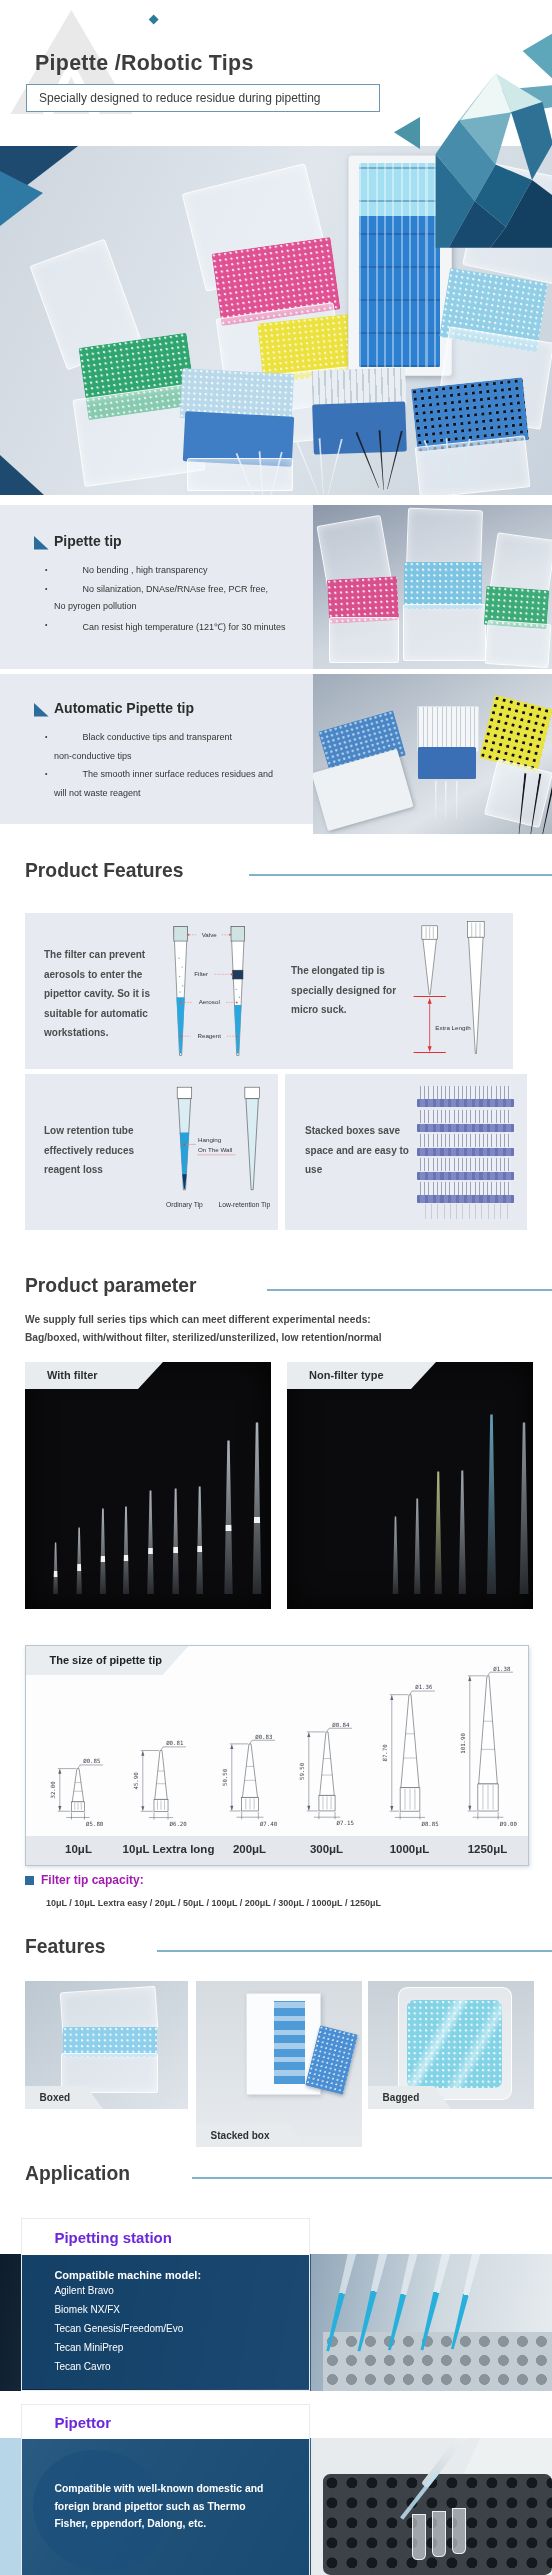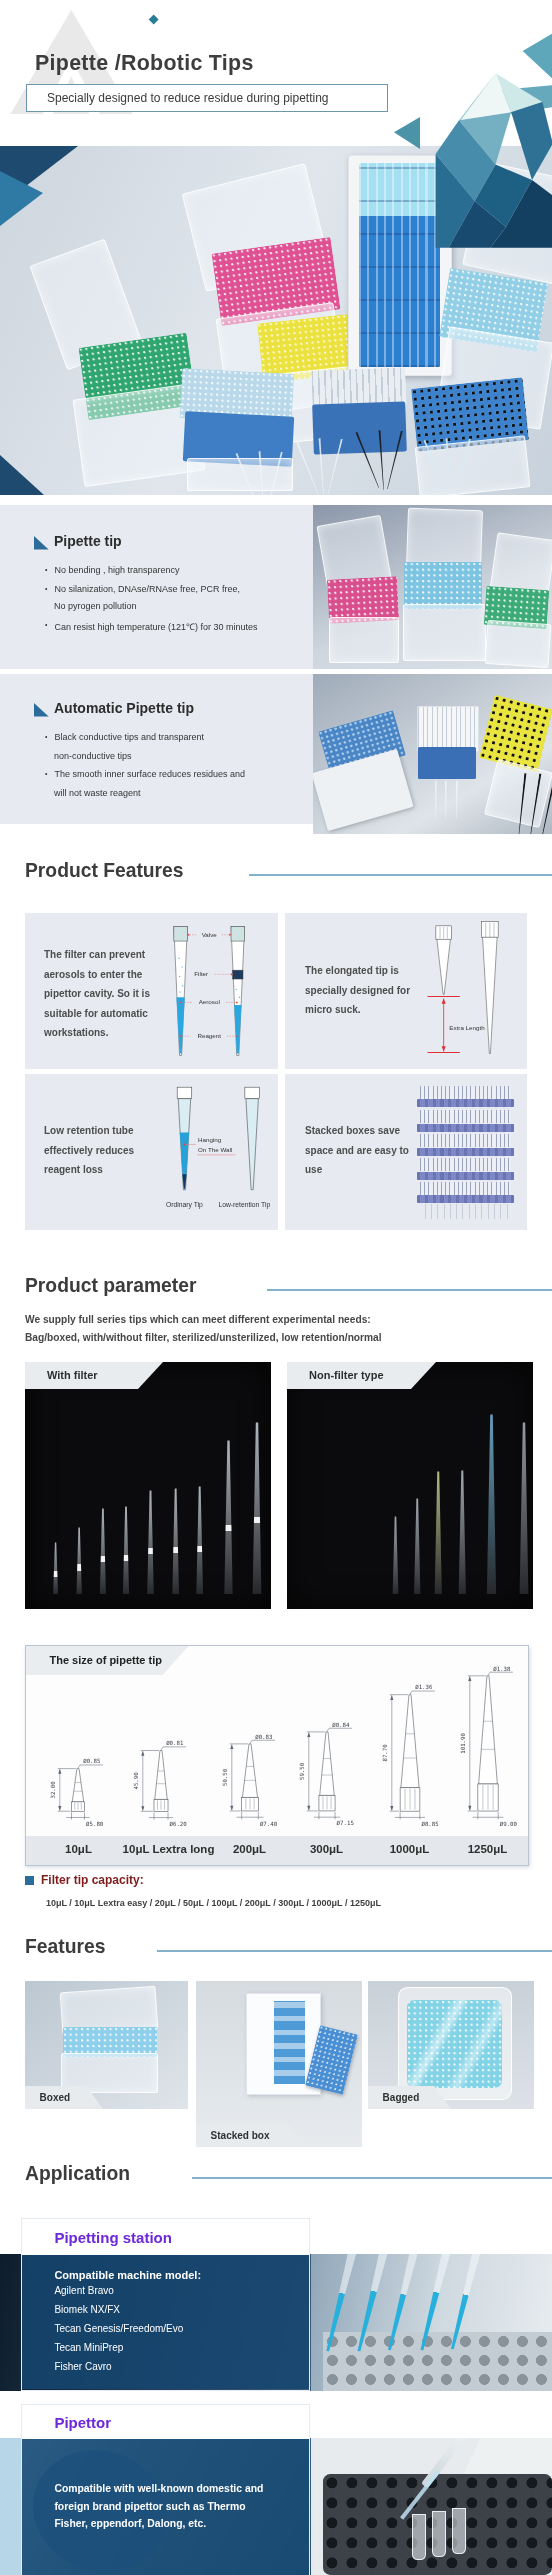--- a/index.html
+++ b/index.html
@@ -1,28 +1,28 @@
 <!DOCTYPE html>
 <html style="font-size:8.3px"><head>
 <meta charset="utf-8">
 <style>
   html,body{margin:0;padding:0;background:#fff;}
   #page{position:relative;width:553px;height:2576px;margin:0;background:#fff;
         font-family:"Liberation Sans",sans-serif;overflow:hidden;}
   .abs{position:absolute;}
   
   .page-title{font-size:21.4px;font-weight:bold;color:#3d3d3d;letter-spacing:0.3px;}
-  .subtitle-box{border:0.5px solid #6f95ad;height:26px;line-height:26px;padding-left:20px;
+  .subtitle-box{border:0.5px solid #6f95ad;height:26px;line-height:26px;padding-left:12px;
                 font-size:12px;color:#3b3b3b;background:#fff;}
   
   .panel{background:#e7ebf1;}
   .sec-marker{width:14.6px;height:13.6px;background:#2c6c9a;
               clip-path:polygon(0 0,100% 100%,0 100%);}
   .sec-head{font-size:14px;font-weight:bold;color:#2d2d2d;}
-  .bullet-row{display:flex;font-size:9px;color:#343434;}
+  .bullet-row{display:flex;font-size:9px;color:#343434;gap:28px;}
   .bullet-dot{width:9.4px;font-size:6.8px;padding-top:1px;color:#333;}
   .big-head{font-size:19.3px;font-weight:bold;color:#3c3c3c;}
   .head-line{height:1.6px;background:#84b1ca;}
   .feature-box{background:#e7ebf1;}
   .feature-text{font-size:10px;font-weight:bold;color:#4d4d4d;line-height:1.95;}
   .para{font-size:10.2px;font-weight:bold;color:#474747;}
   .photo-label{background:#e8ecef;font-size:11px;font-weight:bold;color:#2e2e2e;
                line-height:27px;height:27px;clip-path:polygon(0 0,100% 0,calc(100% - 25px) 100%,0 100%);}
   .pack-label{background:#e7ebee;font-size:10px;font-weight:bold;color:#303030;
               line-height:23px;height:23px;clip-path:polygon(0 0,calc(100% - 16.7px) 0,100% 100%,0 100%);
@@ -35,21 +35,21 @@
               clip-path:polygon(0 0,100% 0,calc(100% - 26px) 100%,0 100%);}
   .size-band{background:#e4e8ec;}
   .size-label{font-size:11.5px;font-weight:bold;color:#2f2f2f;transform:translateX(-50%);}
   .dim{stroke:#5a6570;stroke-width:1;fill:none;}
   .ln{stroke:#6a7480;stroke-width:.8;}
   .body{fill:#ffffff;stroke:#4a525c;stroke-width:1.1;}
   .dimtext{font-size:11px;fill:#3a3f46;font-family:"DejaVu Sans Mono",monospace;}
   .arrowf{fill:#5a6570;}
   
   .cap-square{width:8.9px;height:8.9px;background:#2c6c9a;}
-  .cap-head{font-size:12px;font-weight:bold;color:#7f1d1d;}
+  .cap-head{font-size:12px;font-weight:bold;color:#a21caf;}
   .cap-list{font-size:9px;font-weight:bold;color:#3f3f3f;}
   
   .app-card{border:1px solid #e5ecf2;background:transparent;}
   .card-title{font-size:15px;font-weight:bold;color:#6d28d9;}
   .card-overlay{color:#fff;}
   .ov-intro{font-size:11px;font-weight:bold;}
   .ov-line{font-size:10px;line-height:19px;}
   .ov-text{font-size:10.4px;font-weight:bold;line-height:17.7px;}
   
   .dots{background-image:radial-gradient(circle at 2.1px 2.1px,rgba(255,255,255,.85) 1px,transparent 1.4px);
@@ -257,21 +257,21 @@
       <line x1="142" y1="160" x2="160" y2="160" stroke="#e08080" stroke-width="1" stroke-dasharray="3,2"></line>
         <circle cx="163" cy="160" r="2" fill="#e05555"></circle>
       <circle cx="56" cy="225" r="2" fill="#e05555"></circle>
         <line x1="58" y1="225" x2="74" y2="225" stroke="#e08080" stroke-width="1" stroke-dasharray="3,2"></line>
       <text x="110" y="229" class="svgtext" text-anchor="middle">Reagent</text>
       <line x1="144" y1="225" x2="160" y2="225" stroke="#e08080" stroke-width="1" stroke-dasharray="3,2"></line>
         <circle cx="164" cy="225" r="2" fill="#e05555"></circle>
     </svg>
   </div>
 
-  <div class="abs feature-box" style="left:285px;top:913px;width:242px;height:156px;">
+  <div class="abs feature-box" style="left:271px;top:913px;width:242px;height:156px;">
     <div class="abs feature-text" style="left:20px;top:48px;width:107px;">The elongated tip is specially designed for micro suck.</div>
     <svg class="abs" style="right:6.3px;top:4.2px;" width="109" height="149" viewBox="0 0 210 285">
 
       <rect x="46" y="16" width="30" height="26" fill="#fff" stroke="#444"></rect>
       <line x1="54" y1="18" x2="54" y2="40" class="ln"></line>
         <line x1="61" y1="18" x2="61" y2="40" class="ln"></line>
         <line x1="68" y1="18" x2="68" y2="40" class="ln"></line>
       <polygon points="48,42 74,42 62,148 60,148" fill="#fff" stroke="#444"></polygon>
       <line x1="30" y1="152" x2="92" y2="152" stroke="#e03030" stroke-width="2"></line>
 
@@ -593,21 +593,21 @@
   <div class="abs app-card" style="left:21.4px;top:2218px;width:289px;height:173px;box-sizing:border-box;">
     <div style="height:36px;background:#fff;">
       <div class="card-title" style="padding:10.4px 0 0 32px;">Pipetting station</div>
     </div>
     <div class="card-overlay" style="height:134px;background:rgba(21,70,112,.86);padding:13.6px 0 0 32px;box-sizing:border-box;">
       <div class="ov-intro">Compatible machine model:</div>
       <div class="ov-line">Agilent Bravo</div>
       <div class="ov-line">Biomek NX/FX</div>
       <div class="ov-line">Tecan Genesis/Freedom/Evo</div>
       <div class="ov-line">Tecan MiniPrep</div>
-      <div class="ov-line">Fisher Cavro</div>
+      <div class="ov-line">Tecan Cavro</div>
     </div>
   </div>
 
   <div class="abs" style="left:0;top:2438px;width:553px;height:138px;overflow:hidden;background:linear-gradient(90deg,#b7d7e8 0 21.4px,#e6e9eb 21.4px 100%);">
     <div class="abs" style="left:21.4px;top:0;width:290px;height:138px;background:linear-gradient(120deg,#9ec4de 0%,#5b88ac 35%,#27506f 100%);">
       <div class="abs" style="left:10.4px;top:13px;width:136px;height:120px;background:#3a77ad;border-radius:50%;transform:rotate(20deg);opacity:.8;"></div>
     </div>
     <div class="abs" style="left:313px;top:0;width:240px;height:138px;background:#e8ebed;">
       <div class="abs" style="left:0;top:0;width:100%;height:100%;background:linear-gradient(115deg,transparent 55%,#eef1f2 55%);"></div>
       <div class="abs" style="left:10.4px;top:36px;width:229px;height:101px;border-radius:7.3px;background:#32383d;background-image:radial-gradient(circle at 8.9px 8.9px,#14191d 5.2px,#3c4248 5.7px);background-size:20px 20px;"></div>

